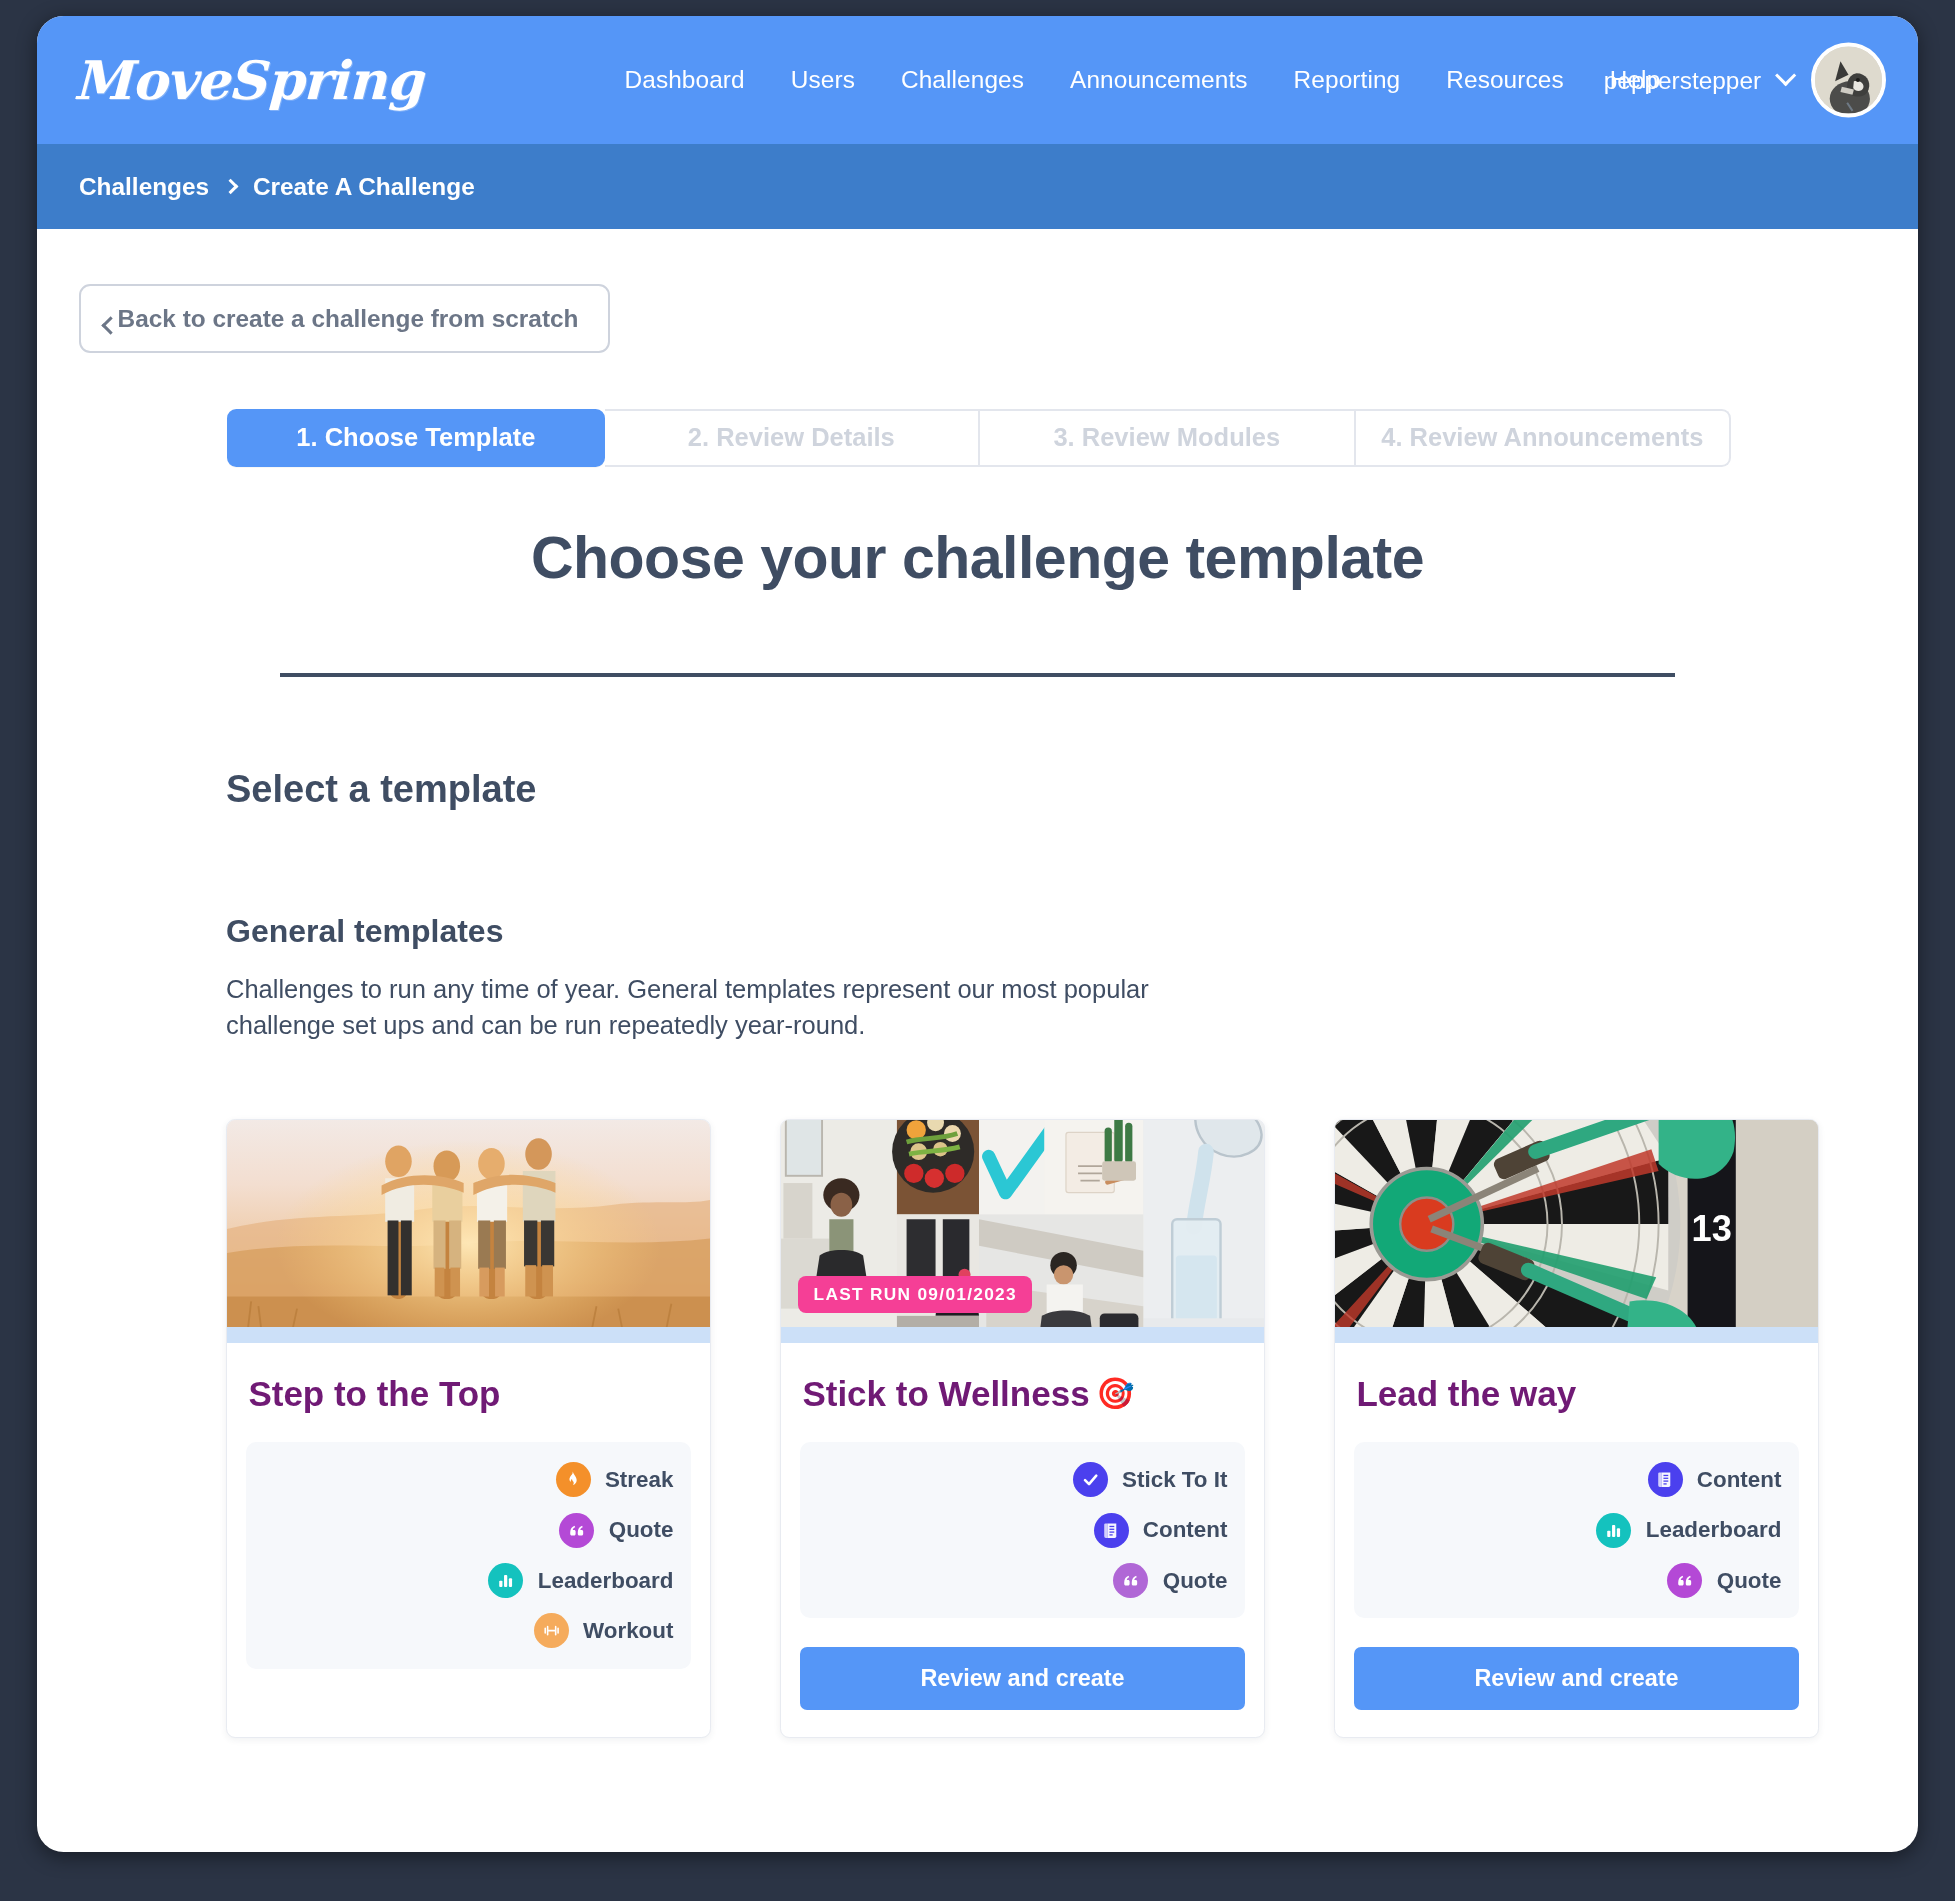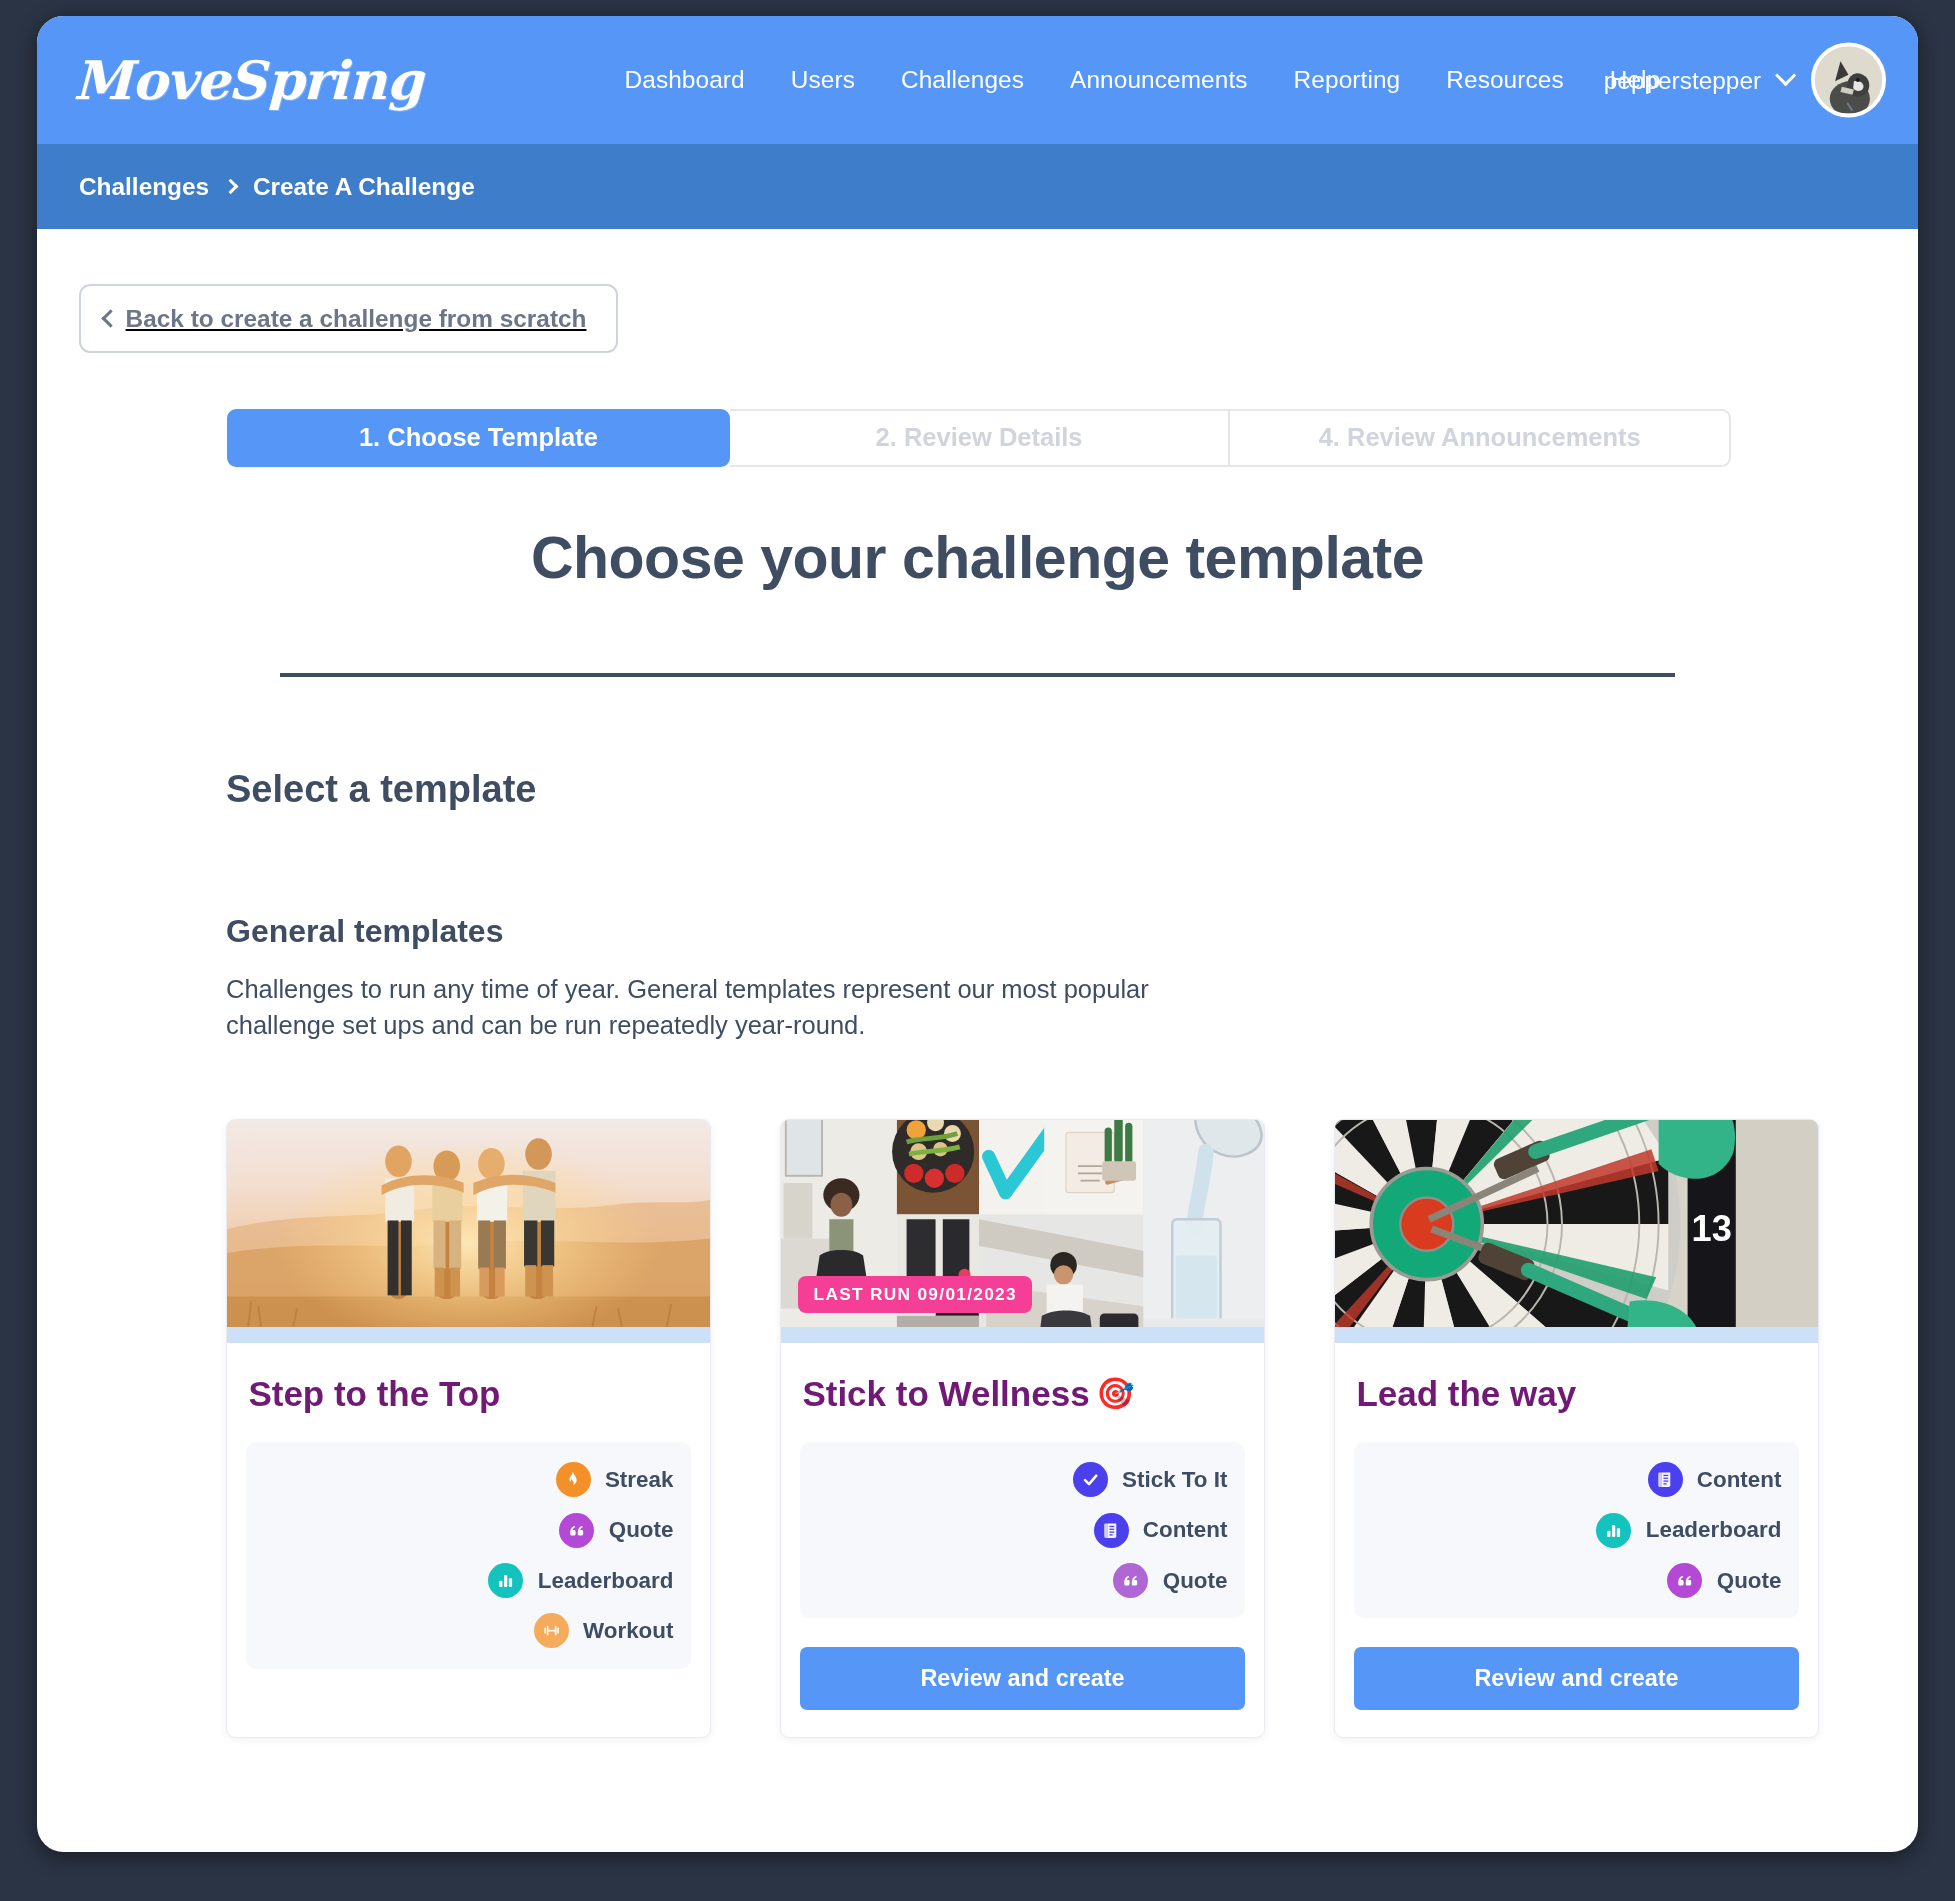--- a/index.html
+++ b/index.html
@@ -96,27 +96,26 @@
     border-top: 3.6px solid #ffffff;
     transform: rotate(45deg);
     margin: 0 3.1px;
   }
 
   
   .page { padding: 0 0 0 0; background: #fff; }
 
   .backbtn {
     margin: 55px 0 0 42px;
-    display: inline-flex; align-items: center; gap: 8px;
+    display: inline-flex; align-items: flex-end; gap: 0;
     border: 2px solid #ced3dd;
     border-radius: 11.2px;
     padding: 18.3px 29.5px 18.3px 23.4px;
     cursor: pointer;
     background: #fff;
-    text-decoration: underline;
   }
   .backbtn .chev-left {
     width: 13.2px; height: 13.2px;
     border-left: 3.6px solid #6c7687;
     border-bottom: 3.6px solid #6c7687;
     transform: rotate(45deg);
     flex: none;
   }
   .backbtn span { color: #6c7687; font-size: 24.4px; font-weight: bold; white-space: nowrap; }
 
@@ -306,20 +305,21 @@
   <div class="page">
 
     <div class="backbtn">
       <div class="chev-left"></div>
       <span>Back to create a challenge from scratch</span>
     </div>
 
     <div class="steps">
       <div class="step active">1. Choose Template</div>
       <div class="step">2. Review Details</div>
+      <div class="step">3. Review Modules</div>
       <div class="step">4. Review Announcements</div>
     </div>
 
     <div class="h1">Choose your challenge template</div>
     <div class="divider"></div>
 
     <div class="content">
 
       <div class="h2">Select a template</div>
 

